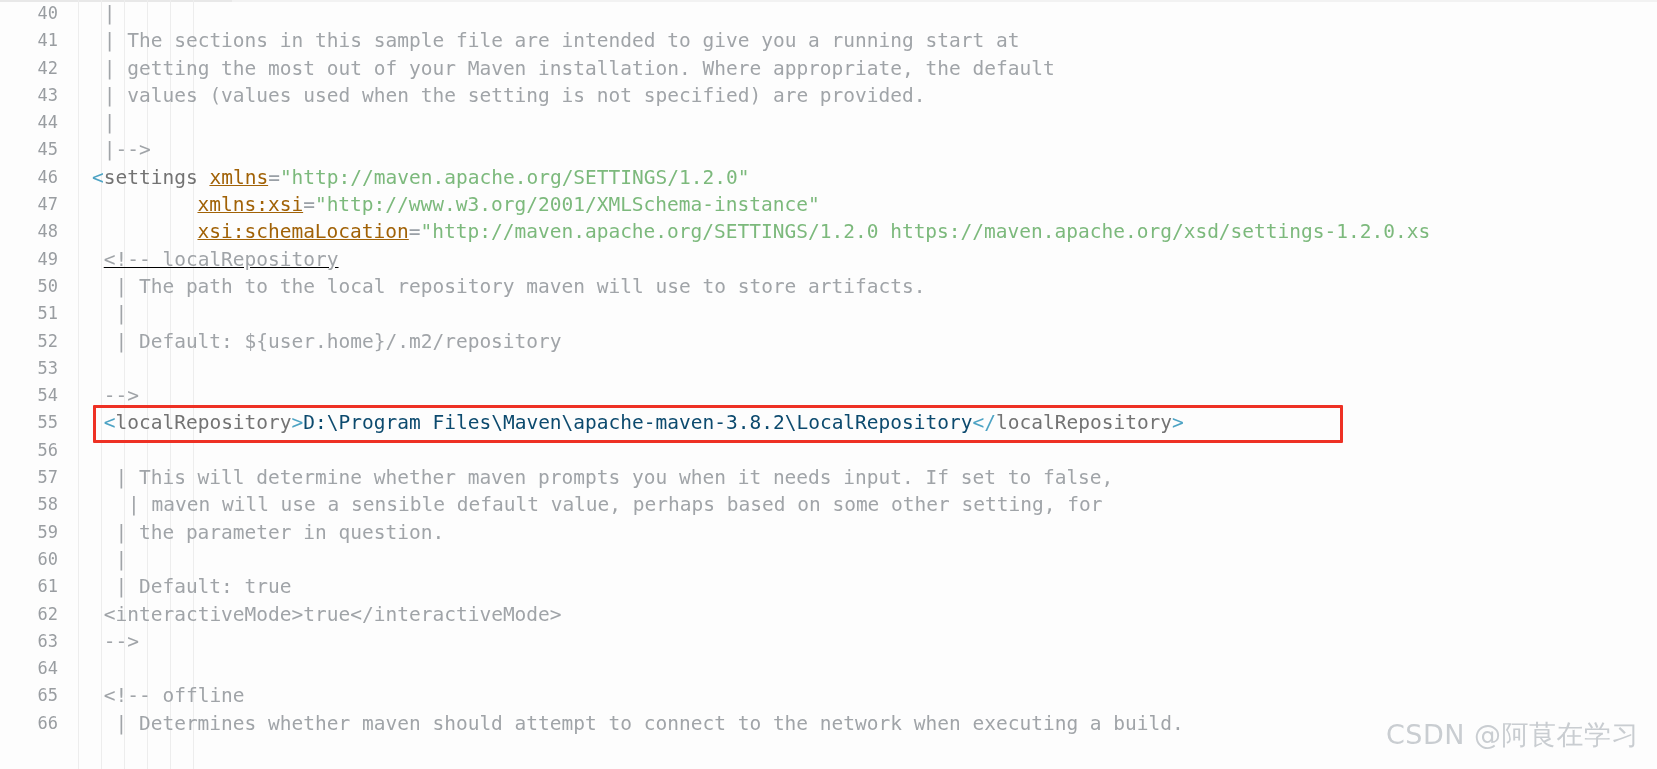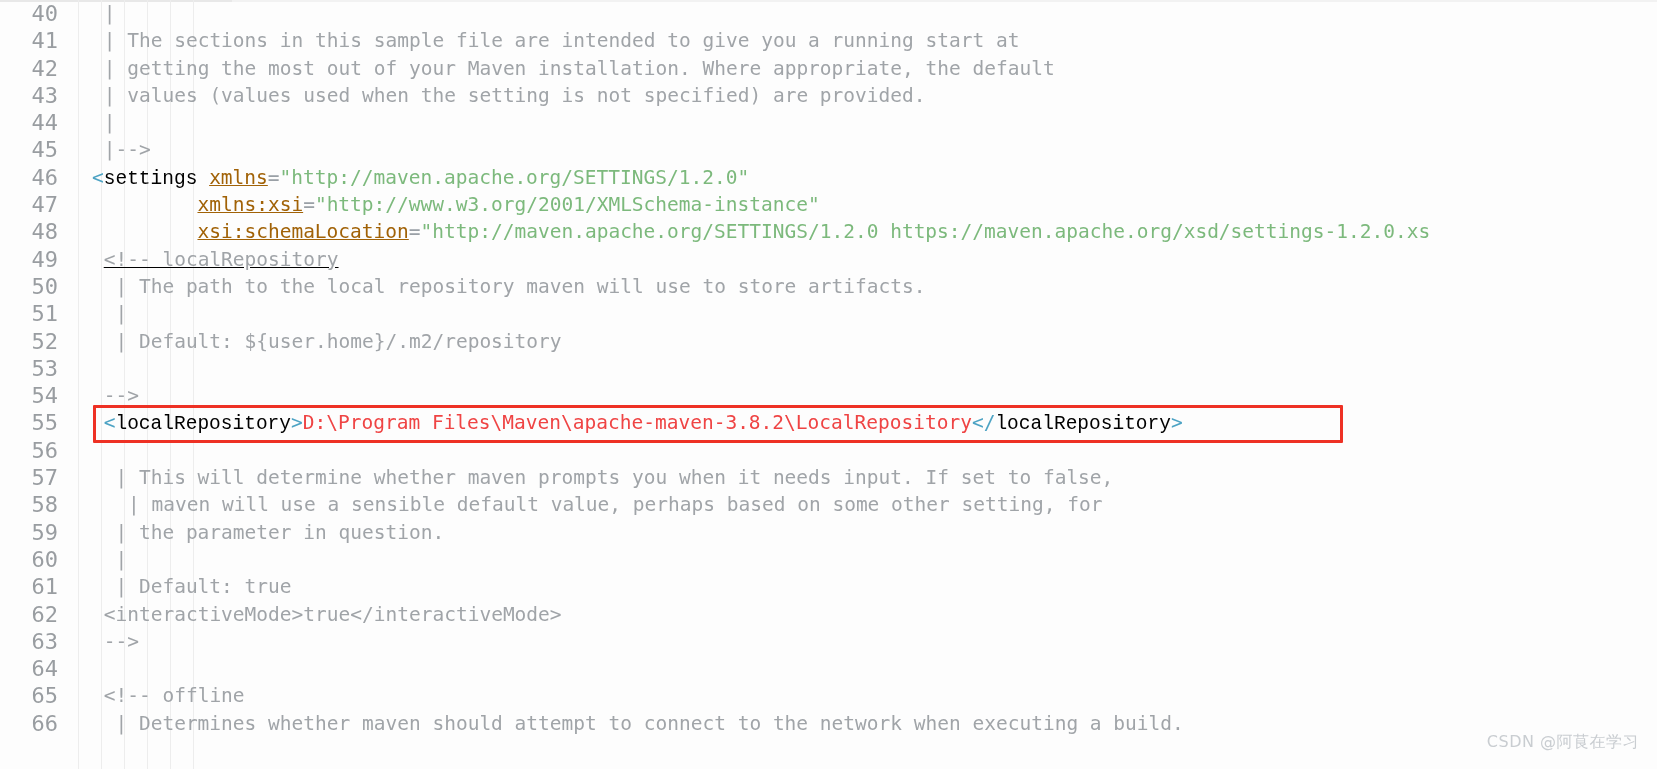--- a/index.html
+++ b/index.html
@@ -48,21 +48,21 @@
     white-space: pre;
     font-size: 19.5px;
     letter-spacing: 0px;
   }
   .gutter {
     position: absolute;
     left: 0; top: 0;
     width: 58px;
     text-align: right;
     color: #999da1;
-    font-size: 22px;
+    font-size: 17px;
     font-family: "DejaVu Sans Mono", "Liberation Mono", monospace;
     user-select: none;
   }
   .code {
     position: absolute;
     left: 78px; top: 0;
     white-space: pre;
     font-size: 19.5px;
     font-family: "DejaVu Sans Mono", "Liberation Mono", monospace;
   }
@@ -78,25 +78,25 @@
   .guide.g0 { left: 78px; }
   .guide.g1 { left: 101px; }
   .guide.g2 { left: 124px; }
   .guide.g3 { left: 147px; }
   .guide.g4 { left: 170px; }
   .guide.g5 { left: 193px; }
 
   
   .c-comment  { color: #a0a4a8; }
   .c-bracket  { color: #4da3c4; }
-  .c-tag      { color: #000000; font-family: Liberation Mono, monospace; }
+  .c-tag      { color: #737373; }
   .c-attr     { color: #a16207; text-decoration: underline; }
   .c-eq       { color: #9aa0a6; }
   .c-string   { color: #7cb97c; }
-  .c-text     { color: #ef4444; text-align: center; }
+  .c-text     { color: #0c4a6e; text-align: center; }
   .c-plain    { color: #6b7075; }
 
   
   .annot-box {
     position: absolute;
     left: 93px;
     top: 405px;
     width: 1250px;
     height: 38px;
     border: 3px solid #ee3124;
@@ -104,21 +104,21 @@
     pointer-events: none;
     background: transparent;
   }
 
   
   .watermark {
     position: absolute;
     right: 18px;
     bottom: 16px;
     color: #c9cdd1;
-    font-size: 16px;
+    font-size: 27px;
     font-family: "DejaVu Sans", "Liberation Sans", sans-serif;
     letter-spacing: 0.5px;
     user-select: none;
   }
 </style>
 </head>
 <body>
 
 <div id="editor">
 

